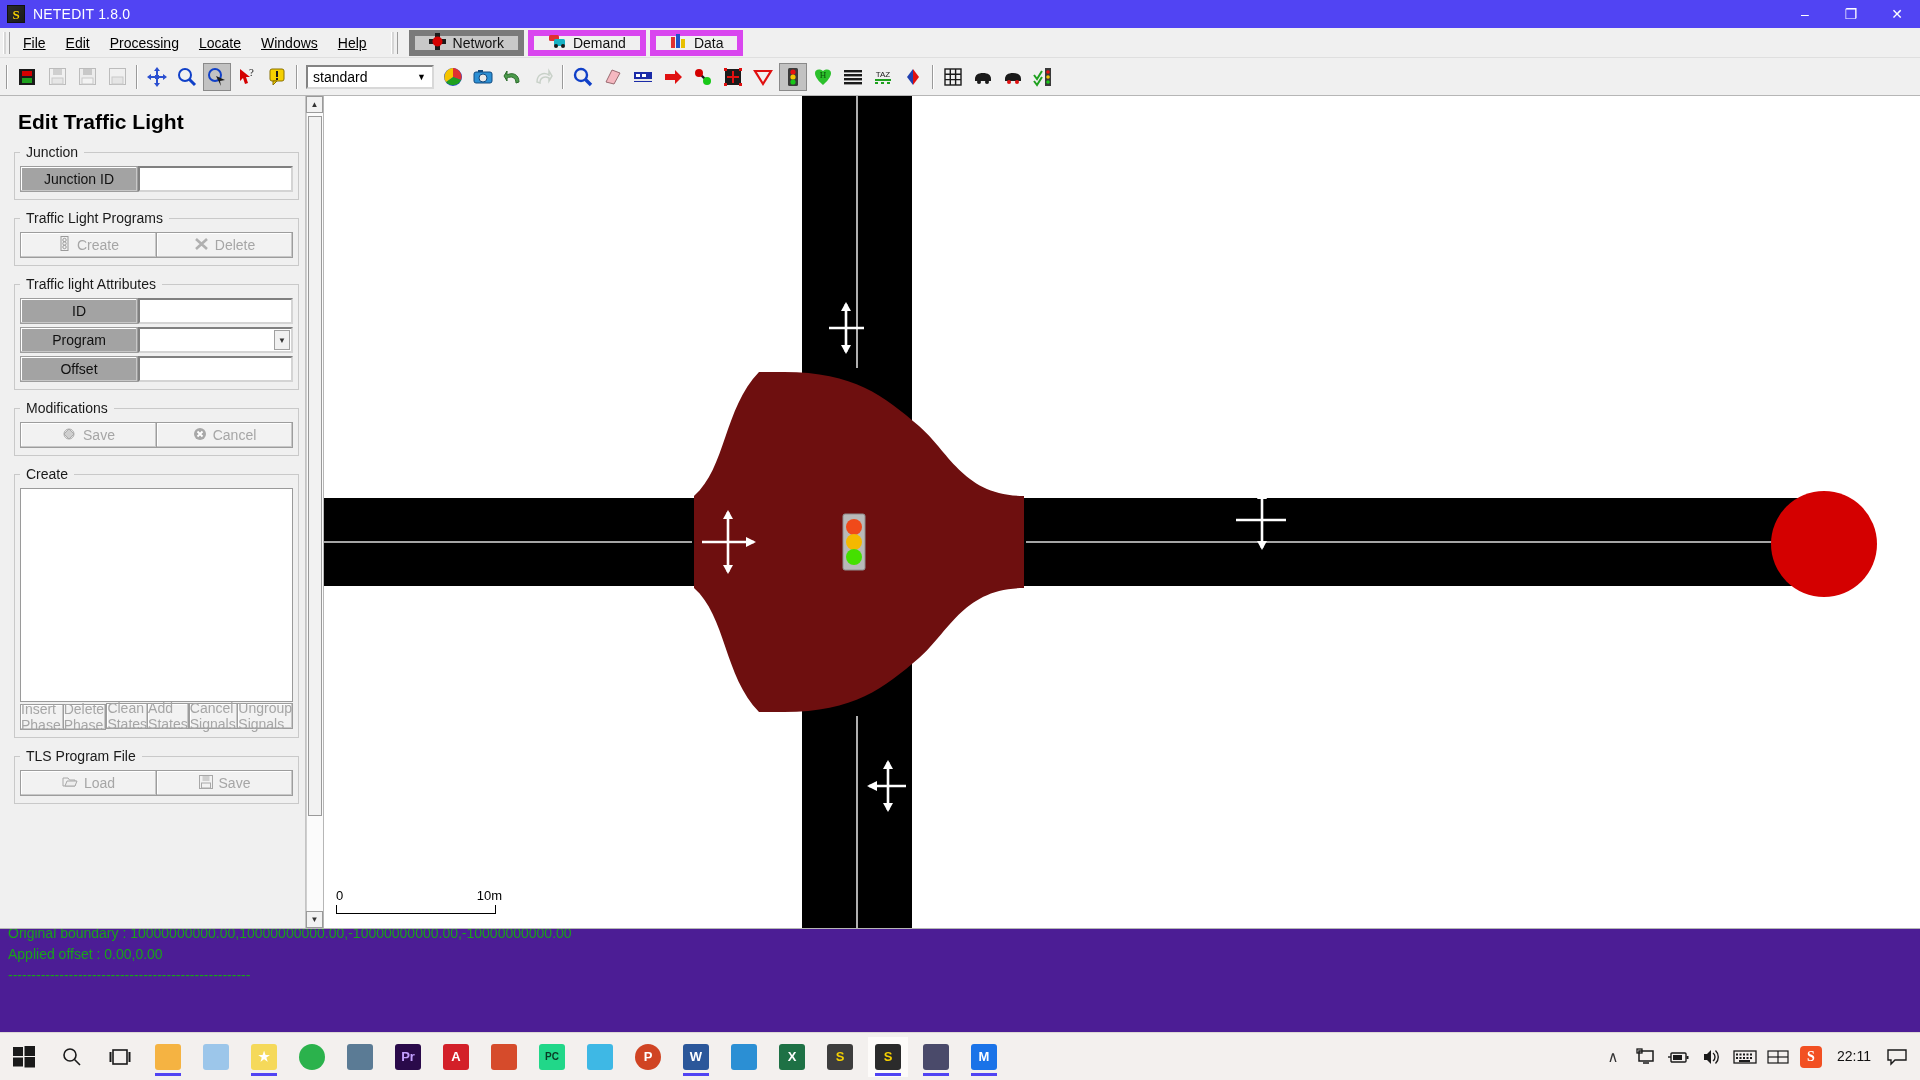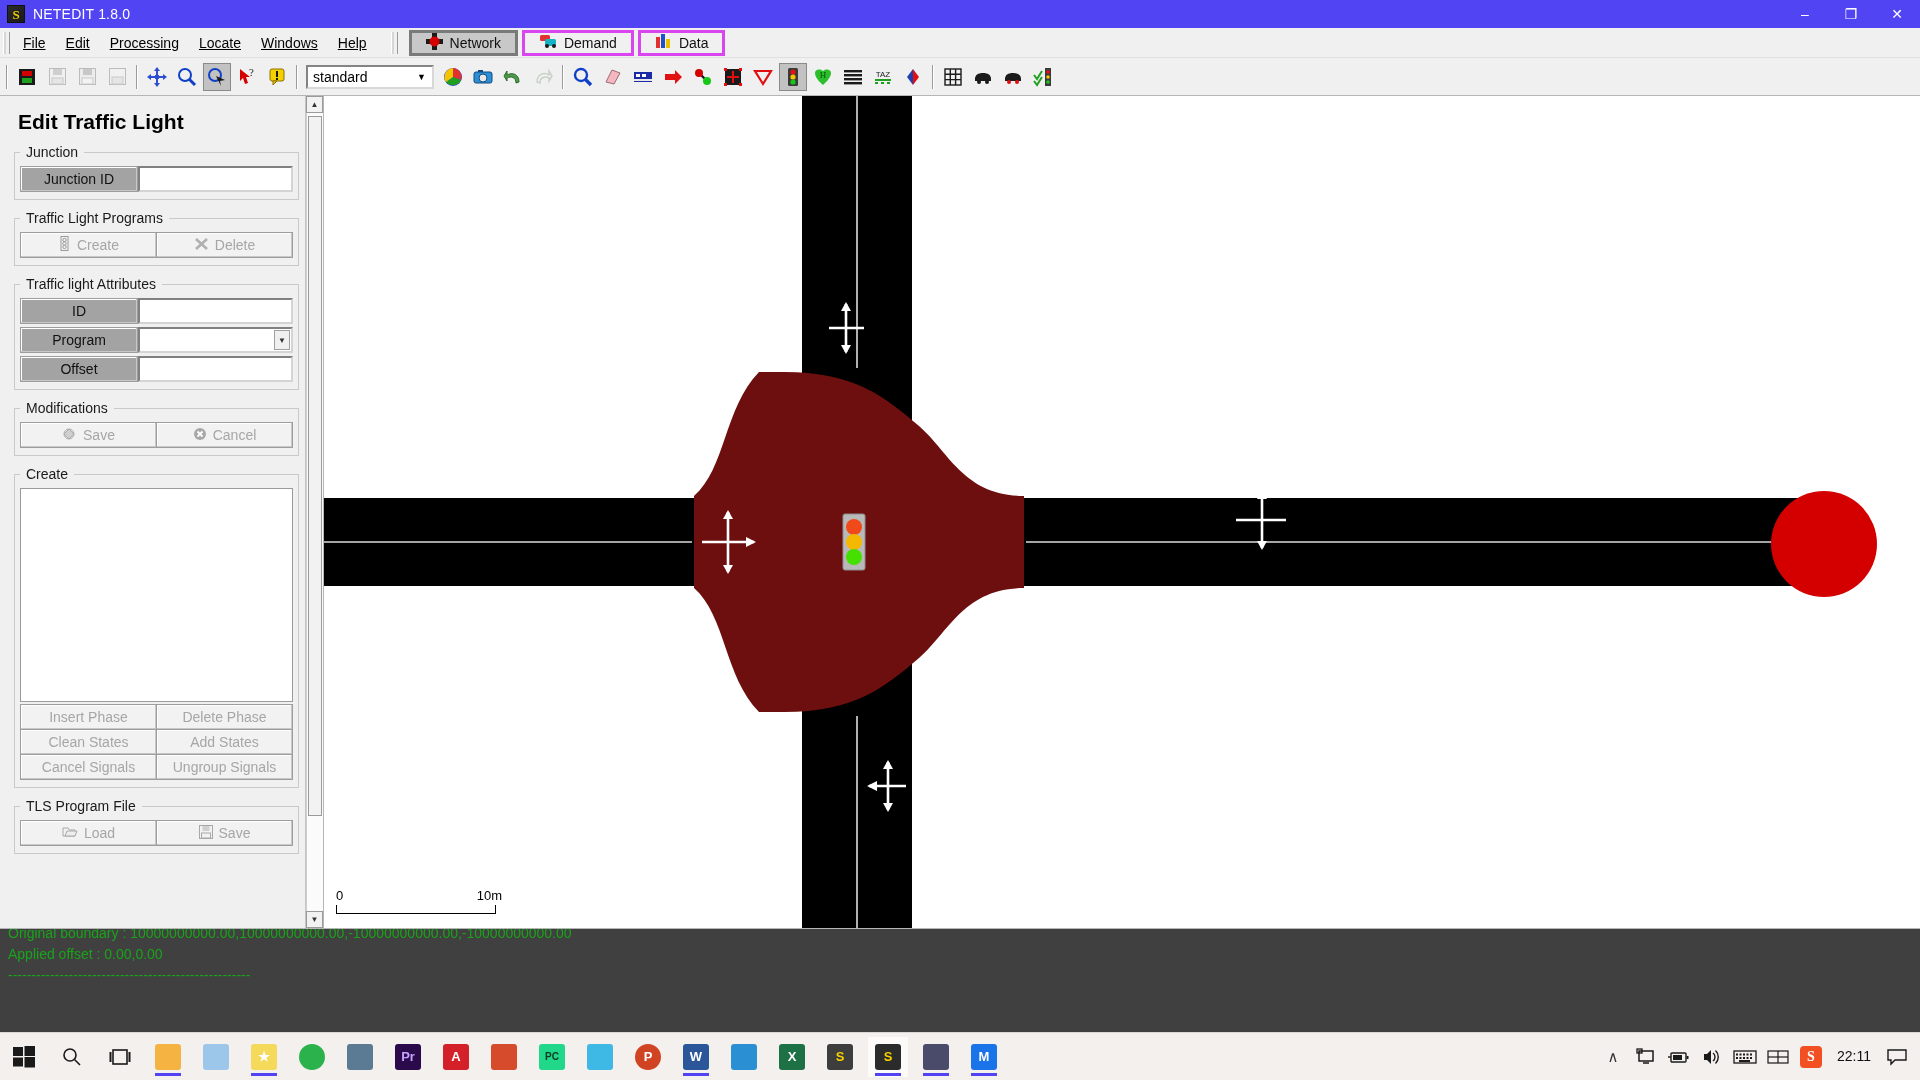--- a/index.html
+++ b/index.html
@@ -53,21 +53,21 @@
   }
   .menuitem {
     padding: 4px 10px; font-size: 14px; color: #000;
     white-space: nowrap;
   }
   .menuitem u { }
   #tabs { display: flex; align-items: center; margin-left: 8px; }
   .tab {
     display: flex; align-items: center; gap: 7px;
     height: 26px; padding: 0 14px;
-    border: 3px solid #d946ef;
+    border: 6px solid #d946ef;
     background: #f0f0f0;
     font-size: 14px; color: #111;
     margin-right: 4px;
   }
   .tab.active { background: #c8c8c8; border-color: #7a7a7a; }
 
   
   #toolbar {
     height: 38px; width: 100%;
     background: #f0f0f0;
@@ -160,21 +160,21 @@
     gap: 6px;
     font-size: 14px; color: #a6a6a6;
     box-shadow: inset -1px -1px 0 #c8c8c8, inset 1px 1px 0 #ffffff;
   }
   .btn2 + .btn2 { margin-left: -1px; }
   .phaselist {
     background: #ffffff;
     border: 1px solid #9a9a9a;
     height: 214px;
   }
-  .gridbtns { display: flex; flex-direction: column; margin-top: 2px; }
+  .gridbtns { display: flex; margin-top: 2px; }
   .gridbtns .row2 { display: flex; }
   .gridbtns .row2 + .row2 { margin-top: -1px; }
 
   
   #vscroll {
     width: 18px; background: #f0f0f0;
     border-left: 1px solid #c4c4c4;
     display: flex; flex-direction: column;
     flex: 0 0 18px;
   }
@@ -211,21 +211,21 @@
   }
   #overlay .seg { display: flex; align-items: center; padding: 0 10px; height: 28px; }
   #overlay .divider { width: 1px; height: 22px; background: #5a5f68; }
   #overlay .speak { font-size: 14px; white-space: nowrap; }
   #wave { display: flex; align-items: flex-end; gap: 2px; padding: 0 8px; }
   #wave i { display: block; width: 13px; height: 13px; background: #d8dbe0; transform: rotate(45deg); }
 
   
   #logarea {
     height: 108px; width: 100%;
-    background: #404040;
+    background: #4c1d95;
     border-top: 1px solid #b6b6b6;
     padding: 2px 8px;
     overflow: hidden;
     font-size: 14px;
     color: #19a319;
     font-family: "Liberation Sans", sans-serif;
     line-height: 21px;
   }
   #logarea .clip { margin-top: -8px; }
   #statusbar {

